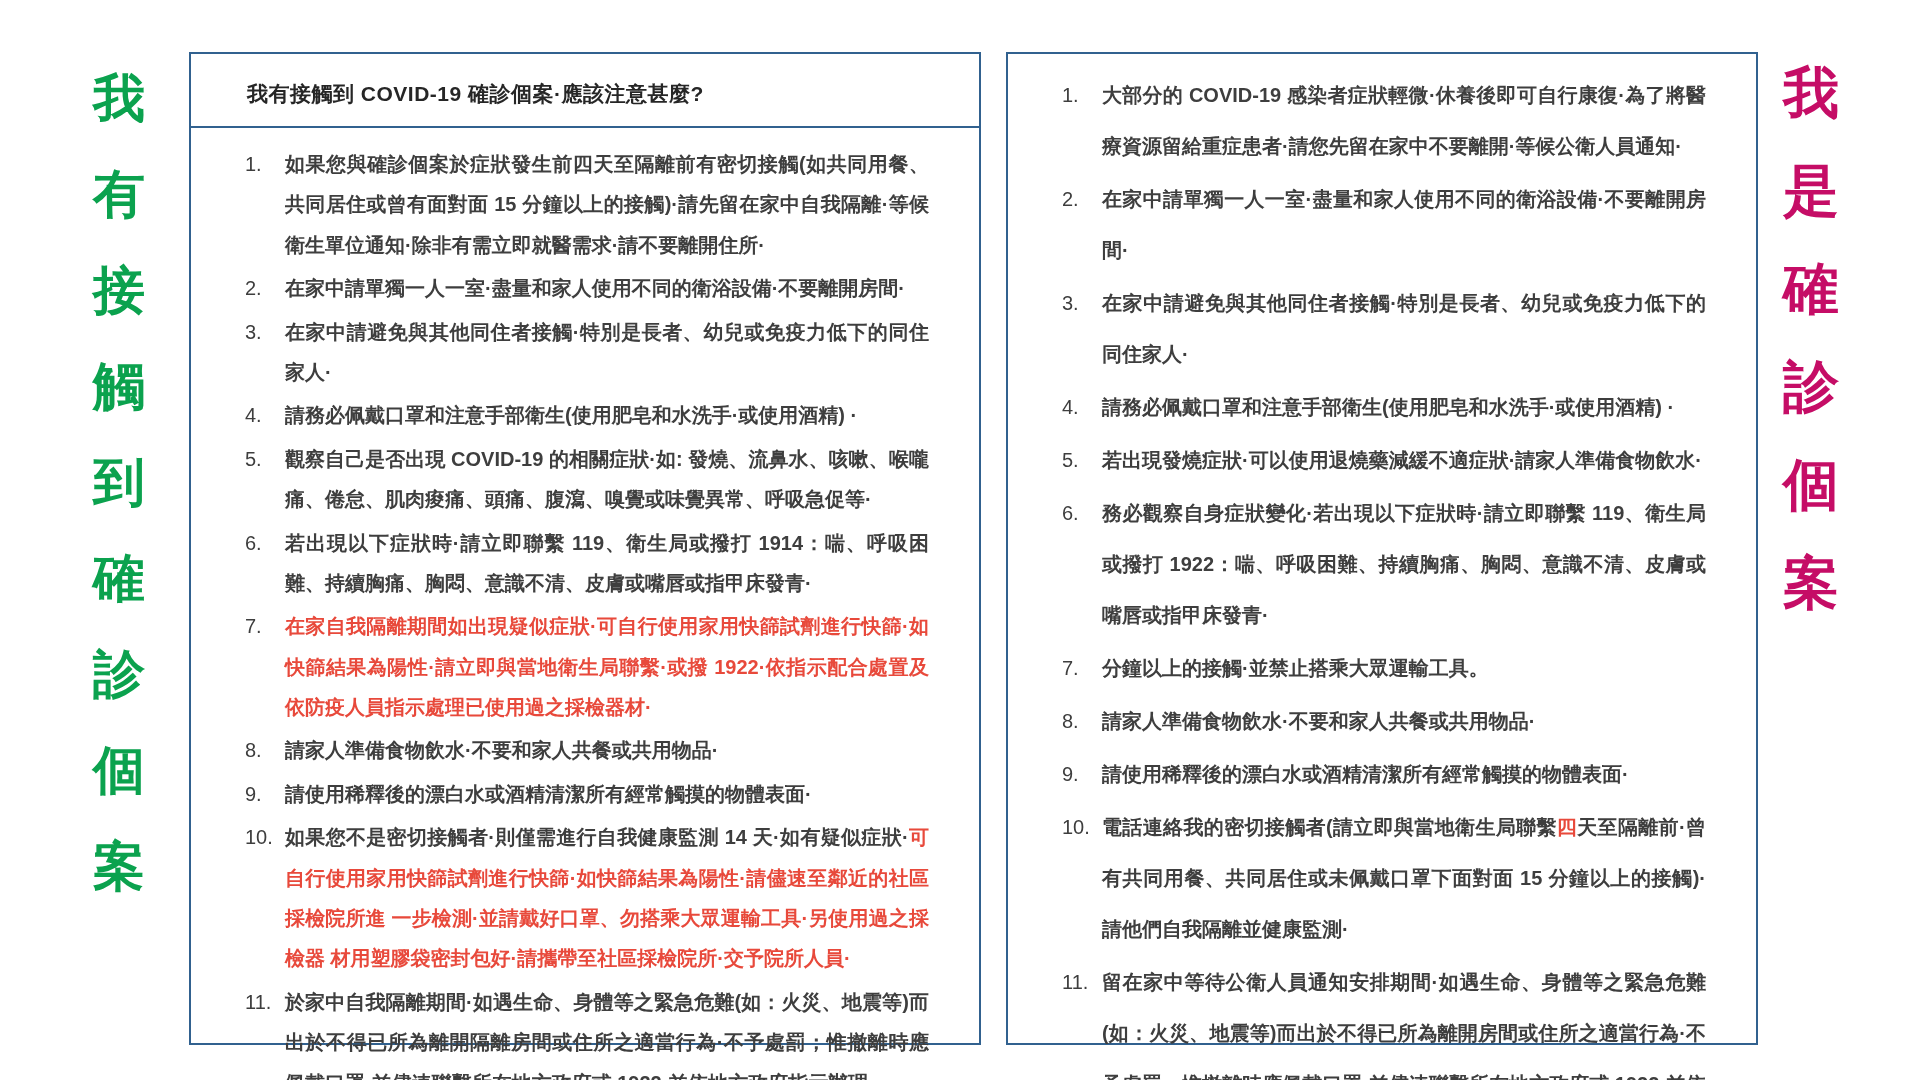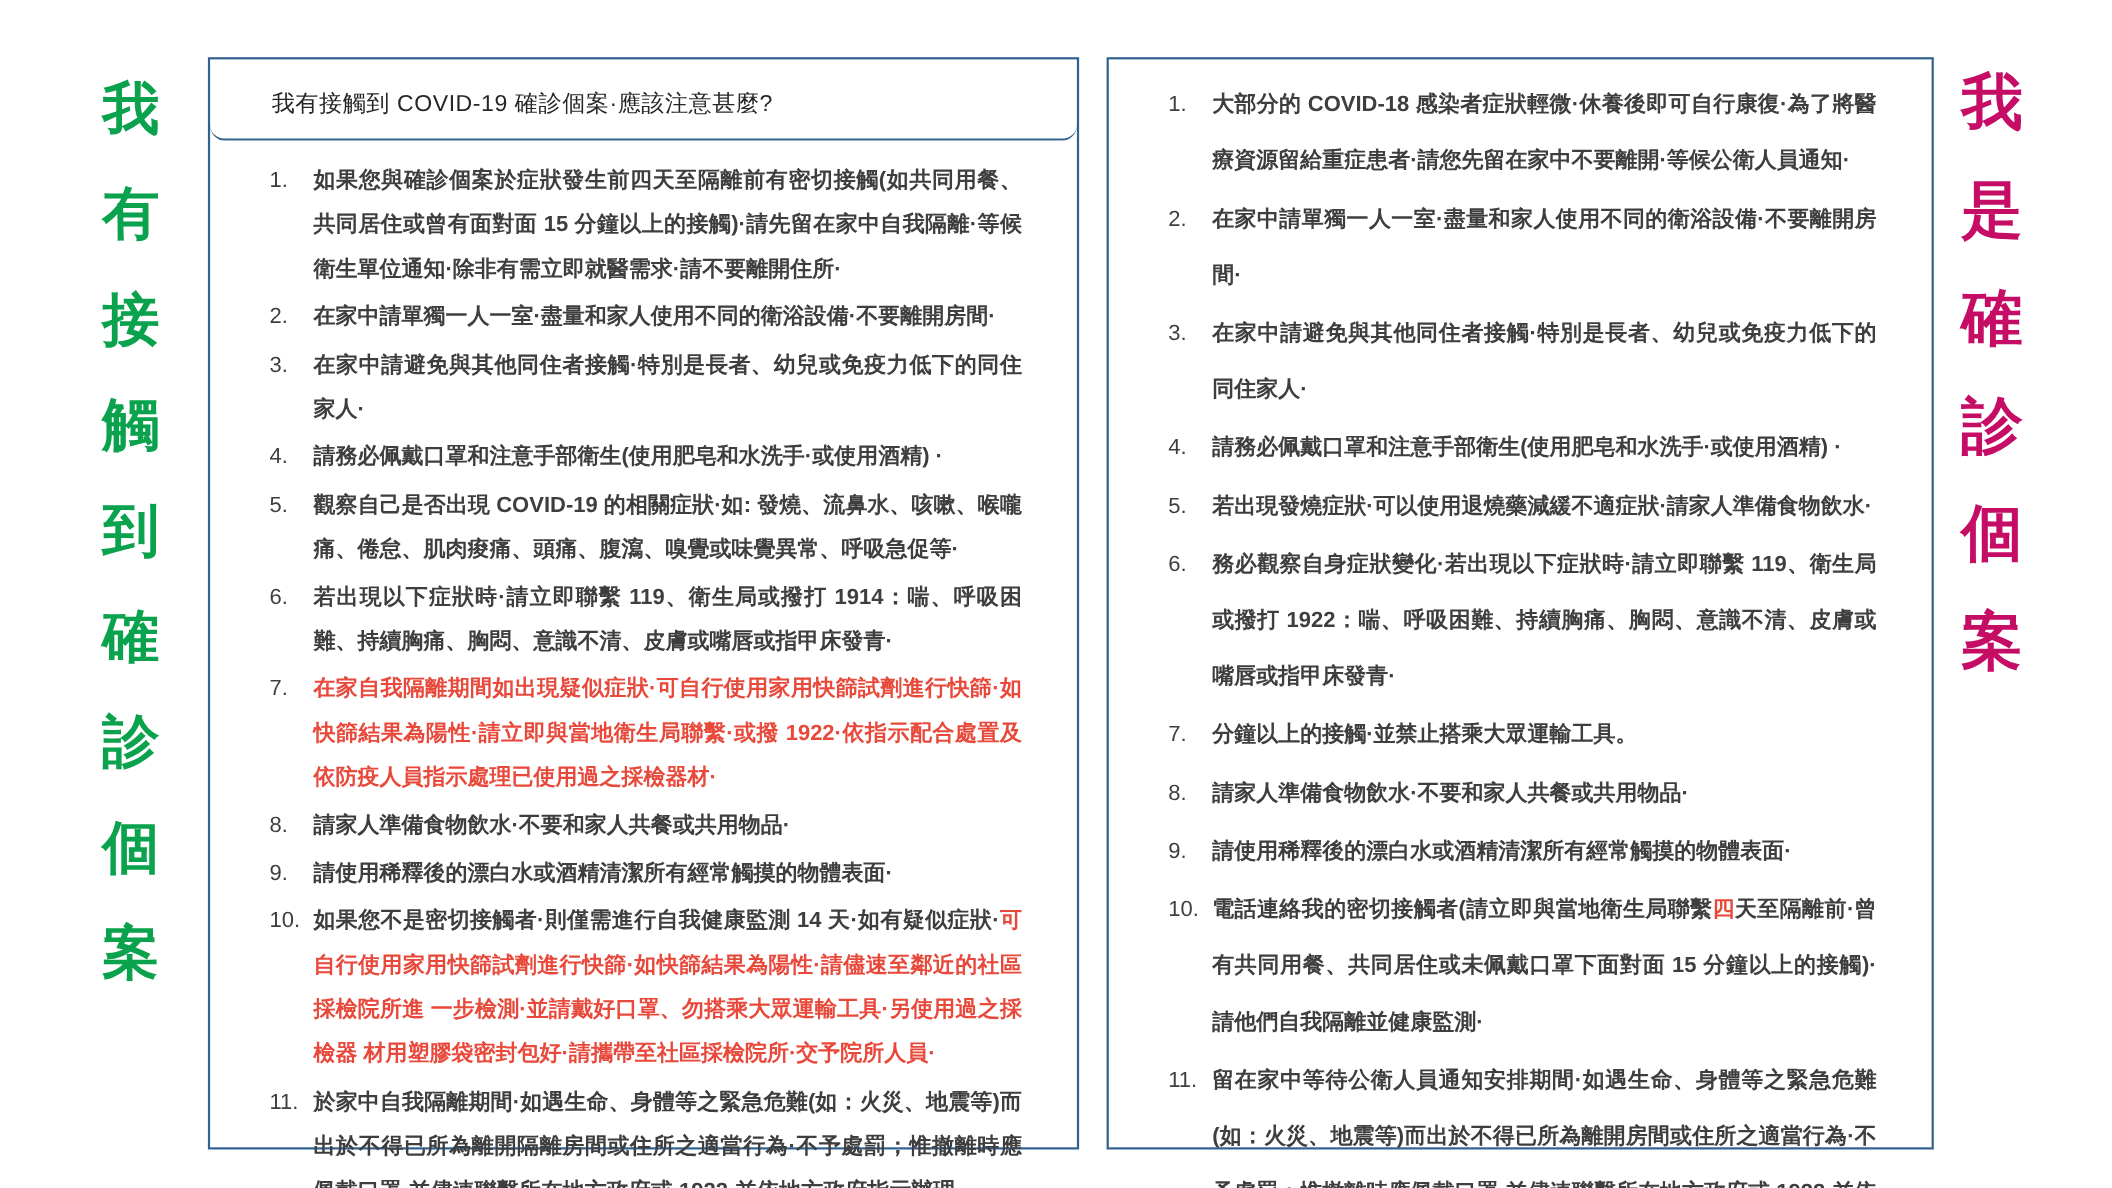--- a/index.html
+++ b/index.html
@@ -16,24 +16,23 @@
   }
   .vlabel-left{left:84px;top:64px;width:70px;font-size:52px;gap:26px;color:var(--green);}
   .vlabel-right{left:1774px;top:56px;width:74px;font-size:56px;gap:22px;color:var(--magenta);}
   .panel{
     position:absolute;top:52px;height:993px;border:2px solid var(--blue);
     box-sizing:border-box;background:#ffffff;
   }
   .panel-left{left:189px;width:792px;}
   .panel-right{left:1006px;width:752px;}
   .ptitle{
-    font-size:21px;font-weight:normal;color:#262626;
+    font-size:21px;font-weight:bold;color:#262626;
     padding:26px 52px 18px 56px;border-bottom:2px solid var(--blue);
     letter-spacing:0.5px;
-    border-radius:14px;
   }
   .pbody{padding:16px 50px 0 54px;}
   .item{display:flex;font-size:20px;color:var(--ink);text-align:justify;}
   .panel-left .item{line-height:2.02;margin-bottom:3px;}
   .panel-right .item{line-height:2.55;margin-bottom:2px;}
   .num{flex:0 0 40px;}
   .txt{flex:1;font-weight:bold;}
   .red{color:var(--red);}
 </style>
 </head>
@@ -98,21 +97,21 @@
         <span class="num">11.</span>
         <span class="txt"><span>於家中自我隔離期間·如遇生命、身體等之緊急危難(如：火災、地震等)而出於不得已所為離開隔離房間或住所之適當行為·不予處罰；惟撤離時應佩戴口罩·並儘速聯繫所在地方政府或 1922·並依地方政府指示辦理·</span></span>
       </div>
     </div>
 </div>
 
 <div class="panel panel-right">
   <div class="pbody">
       <div class="item">
         <span class="num">1.</span>
-        <span class="txt"><span>大部分的 COVID-18 感染者症狀輕微·休養後即可自行康復·為了將醫療資源留給重症患者·請您先留在家中不要離開·等候公衛人員通知·</span></span>
+        <span class="txt"><span>大部分的 COVID-19 感染者症狀輕微·休養後即可自行康復·為了將醫療資源留給重症患者·請您先留在家中不要離開·等候公衛人員通知·</span></span>
       </div>
       <div class="item">
         <span class="num">2.</span>
         <span class="txt"><span>在家中請單獨一人一室·盡量和家人使用不同的衛浴設備·不要離開房間·</span></span>
       </div>
       <div class="item">
         <span class="num">3.</span>
         <span class="txt"><span>在家中請避免與其他同住者接觸·特別是長者、幼兒或免疫力低下的同住家人·</span></span>
       </div>
       <div class="item">

